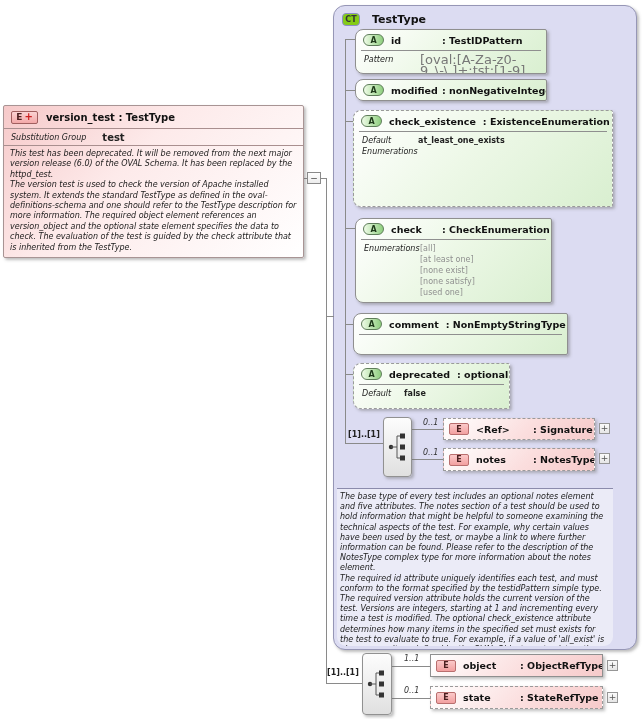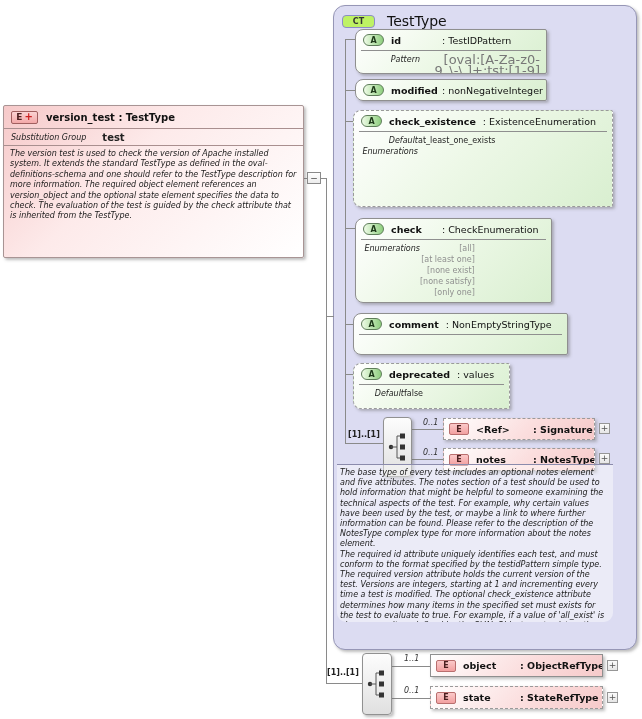--- a/index.html
+++ b/index.html
@@ -25,78 +25,78 @@
     border-bottom:1px solid #a98f8f; }
   .sub-label { font-style:italic; font-size:8px; color:#222; }
   .sub-value { font-size:10px; font-weight:bold; color:#222; }
   .left-doc { padding:3px 6px; font-size:8px; font-style:italic; color:#1a1a1a; line-height:10.4px; overflow:hidden; }
 
   
   .badge-eplus { display:flex; align-items:center; justify-content:center; width:27px; height:13px;
     background:linear-gradient(180deg,#fbd3d3,#f3a8a8); border:1px solid #a05f5f; border-radius:2px; flex:0 0 auto; }
   .badge-eplus .e { font-size:9px; font-weight:bold; color:#4a1f1f; }
   .badge-eplus .p { font-size:10px; font-weight:bold; color:#cc2222; margin-left:2px; line-height:8px; }
-  .badge-ct { display:flex; align-items:center; justify-content:center; width:33px; height:13px;
-    background:#bef264; border:1px solid #8c8cc8; border-radius:4px; font-size:8px; font-weight:bold; color:#333; flex:0 0 auto; }
+  .badge-ct { display:flex; align-items:center; justify-content:center; width:18px; height:13px;
+    background:#84cc16; border:1px solid #8c8cc8; border-radius:4px; font-size:8px; font-weight:bold; color:#333; flex:0 0 auto; }
   .badge-a { display:flex; align-items:center; justify-content:center; width:21px; height:12px;
     background:linear-gradient(90deg,#eefbe6,#8fcf7f); border:1px solid #5f7d5a; border-radius:7px;
     font-size:8px; font-weight:bold; color:#1f3a1a; flex:0 0 auto; }
   .badge-e { display:flex; align-items:center; justify-content:center; width:20px; height:12px;
     background:linear-gradient(180deg,#fbc9c9,#f2a0a0); border:1px solid #b96e6e; border-radius:2px;
     font-size:8px; font-weight:bold; color:#4a1f1f; flex:0 0 auto; }
 
   
   .toggle-minus { position:absolute; left:307px; top:172px; width:14px; height:12px; z-index:4;
     background:linear-gradient(180deg,#ffffff,#ececec); border:1px solid #8a8a8a;
     display:flex; align-items:center; justify-content:center; font-size:9px; color:#444; line-height:1; cursor:pointer; }
   .expand-plus { position:absolute; width:11px; height:11px; z-index:4;
     background:linear-gradient(180deg,#fbfbfb,#e6e6e6); border:1px solid #969696;
     display:flex; align-items:center; justify-content:center; font-size:9px; color:#555; line-height:1; cursor:pointer; }
 
   
   .ct-container { position:absolute; left:333px; top:5px; width:304px; height:645px;
     background:#dcdcf2; border:1px solid #9696b6; border-radius:12px; z-index:1; }
   .ct-header { display:flex; align-items:center; gap:12px; padding:7px 0 0 8px; }
-  .ct-title { font-size:14px; font-weight:normal; color:#111; }
+  .ct-title { font-size:11px; font-weight:bold; color:#111; }
 
   
   .attr-box { position:absolute; z-index:3; overflow:hidden;
     background:linear-gradient(135deg,#ffffff 0%, #edf8e7 45%, #d9efd0 100%);
     border:1px solid #8f8f8f; border-radius:8px 2px 2px 8px; }
   .attr-box.optional { border-style:dashed; border-color:#9a9a9a; }
   .attr-header { display:flex; align-items:center; gap:7px; height:20px; padding:0 6px 0 7px; }
   .attr-name { font-size:9.5px; font-weight:bold; color:#111; white-space:nowrap; }
-  .attr-type { font-size:9.5px; font-weight:normal; color:#111; white-space:nowrap; }
+  .attr-type { font-size:9.5px; font-weight:bold; color:#111; white-space:nowrap; }
   .nw44 { min-width:44px; }
   .hsep { border-top:1px solid #8f8f8f; margin:0 5px; }
-  .rows { padding:3px 6px 3px 8px;text-align:right; }
+  .rows { padding:3px 6px 3px 8px; }
   .row { display:flex; align-items:flex-start; }
   .rlabel { font-style:italic; font-size:8px; color:#222; min-width:56px; flex:0 0 auto; line-height:11px; }
   .rval { font-size:8px; color:#555; line-height:11px; }
-  .rval.bold { font-weight:normal; color:#222; }
+  .rval.bold { font-weight:bold; color:#222; }
   .rval.pattern { font-size:13px; color:#777; }
   .enum-list div { font-size:8px; color:#8f8f8f; line-height:11px; }
 
   
   .seq-box { position:absolute; z-index:3; background:linear-gradient(180deg,#fdfdfd,#e0e0e0);
     border:1px solid #919191; border-radius:4px; display:flex; align-items:center; justify-content:center; }
 
   
   .elem-box { position:absolute; z-index:3; overflow:hidden;
     background:linear-gradient(135deg,#ffffff 0%, #fbdede 55%, #f6caca 100%);
     border:1px solid #8f8f8f; display:flex; align-items:center; gap:7px; padding:0 5px 0 5px; }
   .elem-box.optional { border-style:dashed; border-color:#9a9a9a; }
   .elem-name { font-size:9.5px; font-weight:bold; color:#111; white-space:nowrap; min-width:50px; }
   .elem-type { font-size:9.5px; font-weight:bold; color:#111; white-space:nowrap; }
 
   .card-label { position:absolute; z-index:4; font-size:8px; font-style:italic; color:#333; }
   .mult-label { position:absolute; z-index:4; font-size:8px; font-weight:bold; color:#222; }
 
   
-  .ct-doc { position:absolute; left:337px; top:464px; width:276px; height:158px; z-index:3;
+  .ct-doc { position:absolute; left:337px; top:488px; width:276px; height:158px; z-index:3;
     background:rgba(255,255,255,0.42); border-top:1px solid #8b8bac; border-radius:0 0 9px 9px;
     padding:3px 3px 2px 3px; overflow:hidden; }
   .ct-doc p { font-size:8px; font-style:italic; color:#1a1a1a; line-height:10.2px; }
 </style>
 </head>
 <body>
 
 <div class="stage">
 
   <div class="left-panel shadowed">
@@ -105,20 +105,21 @@
         <span class="e">E</span>
         <span class="p">+</span>
       </span>
       <span class="left-title">version_test : TestType</span>
     </div>
     <div class="sub-row">
       <span class="sub-label">Substitution Group</span>
       <span class="sub-value">test</span>
     </div>
     <div class="left-doc">
+      <p>This test has been deprecated. It will be removed from the next major version release (6.0) of the OVAL Schema. It has been replaced by the httpd_test.</p>
       <p>The version test is used to check the version of Apache installed system. It extends the standard TestType as defined in the oval-definitions-schema and one should refer to the TestType description for more information. The required object element references an version_object and the optional state element specifies the data to check. The evaluation of the test is guided by the check attribute that is inherited from the TestType.</p>
     </div>
   </div>
 
   <div class="hline" style="left:304px; top:178px; width:23px;"></div>
   <div class="vline" style="left:326px; top:178px; height:506px;"></div>
   <div class="hline" style="left:326px; top:316px; width:8px;"></div>
   <div class="vline" style="left:345px; top:39px; height:405px;"></div>
   <div class="hline" style="left:345px; top:39px; width:10px;"></div>
   <div class="hline" style="left:345px; top:90px; width:10px;"></div>
@@ -191,40 +192,40 @@
     </div>
     <div class="hsep"></div>
     <div class="rows">
       <div class="row">
         <span class="rlabel">Enumerations</span>
         <div class="enum-list">
           <div>[all]</div>
           <div>[at least one]</div>
           <div>[none exist]</div>
           <div>[none satisfy]</div>
-          <div>[only one]</div>
+          <div>[used one]</div>
         </div>
       </div>
     </div>
   </div>
 
   <div class="attr-box shadowed" style="left:353px; top:313px; width:215px; height:42px;">
     <div class="attr-header">
       <span class="badge-a">A</span>
       <span class="attr-name">comment</span>
       <span class="attr-type">: NonEmptyStringType</span>
     </div>
     <div class="hsep"></div>
   </div>
 
   <div class="attr-box optional shadowed" style="left:353px; top:363px; width:157px; height:46px;">
     <div class="attr-header">
       <span class="badge-a">A</span>
       <span class="attr-name">deprecated</span>
-      <span class="attr-type">: values</span>
+      <span class="attr-type">: optional</span>
     </div>
     <div class="hsep"></div>
     <div class="rows">
       <div class="row">
         <span class="rlabel" style="min-width:42px;">Default</span>
         <span class="rval bold">false</span>
       </div>
     </div>
   </div>
 

